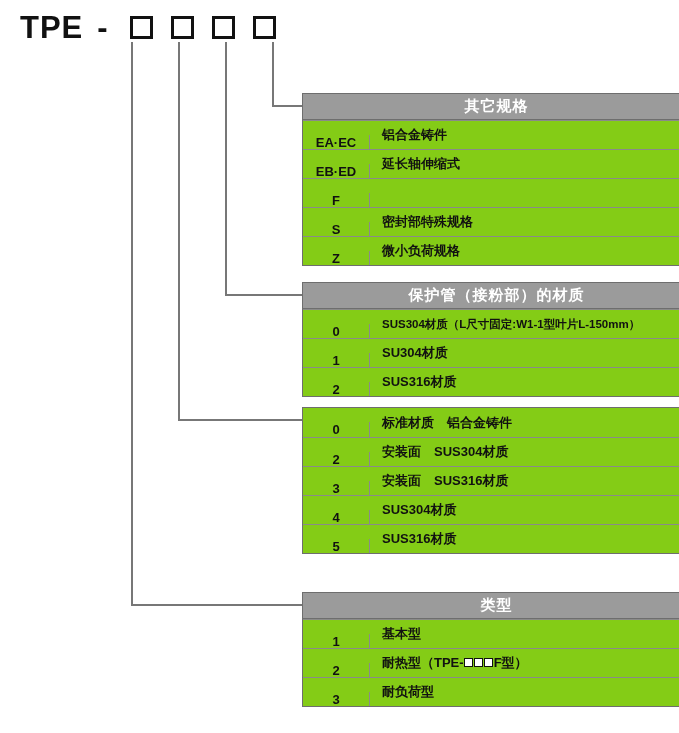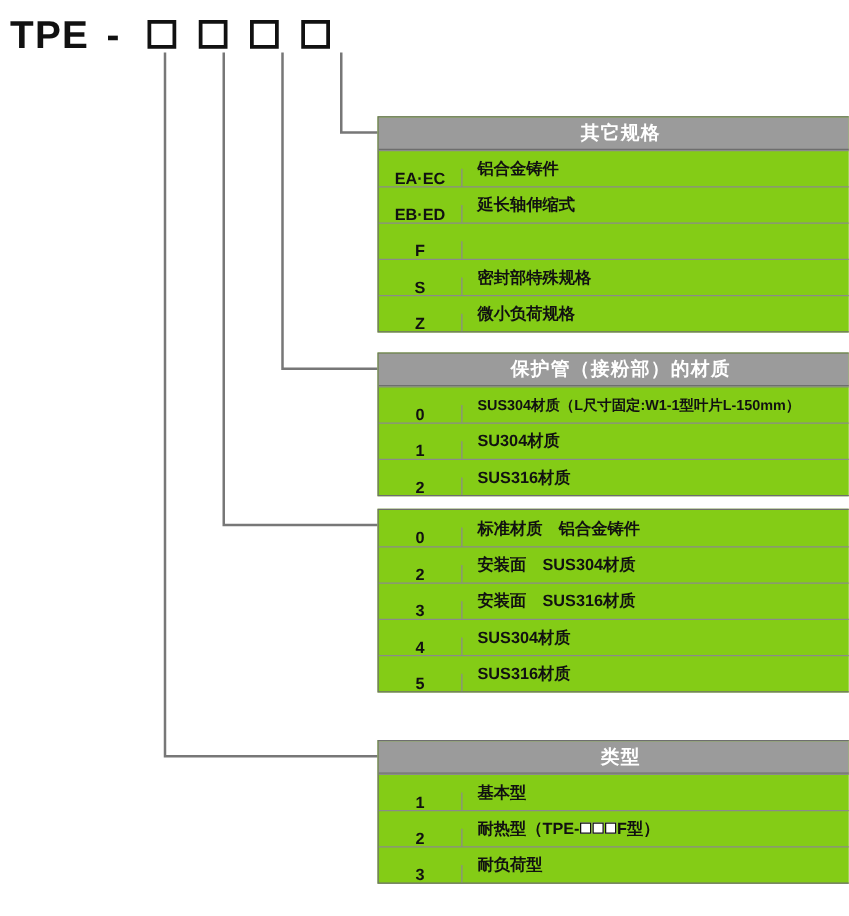--- a/index.html
+++ b/index.html
@@ -13,21 +13,21 @@
     height: 733px;
     position: relative;
     font-family: "Liberation Sans", "DejaVu Sans", sans-serif;
     color: #1a1a1a;
     overflow: hidden;
   }
 
   
   #model-code {
     position: absolute;
-    left: 8px;
+    left: 20px;
     top: 6px;
     height: 42px;
     display: flex;
     align-items: center;
   }
   #model-prefix {
     font-size: 31px;
     font-weight: bold;
     letter-spacing: 1px;
     line-height: 1;

